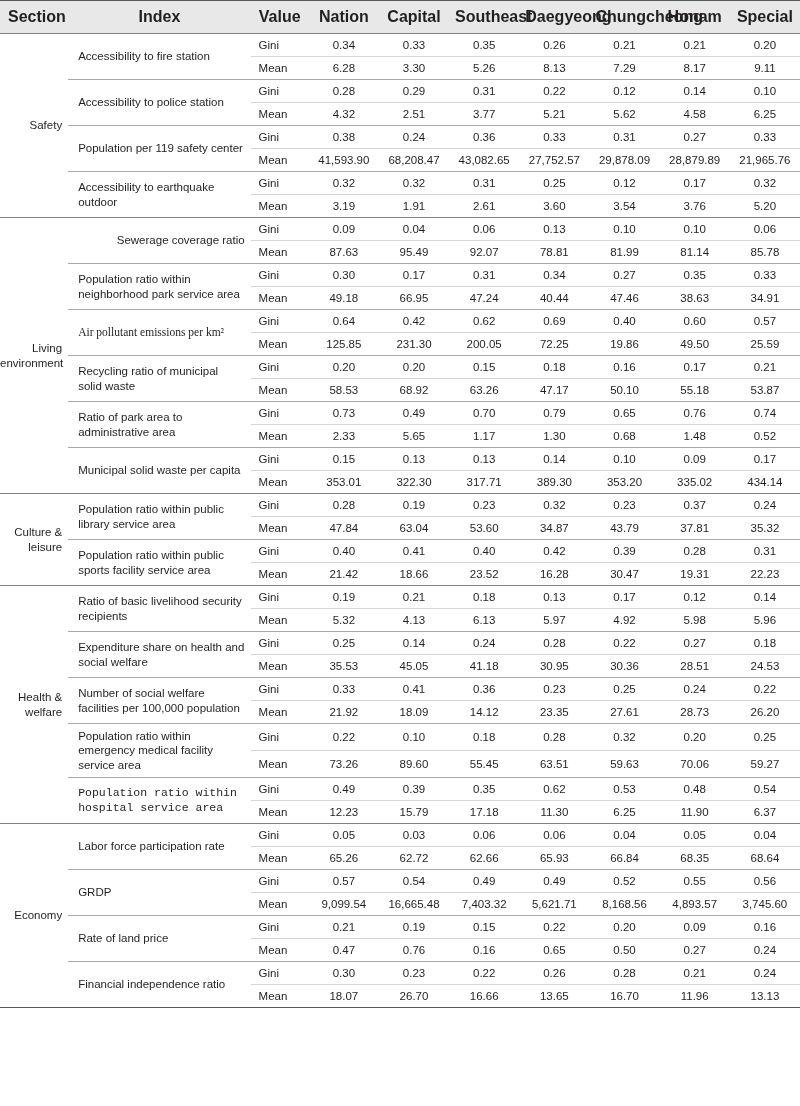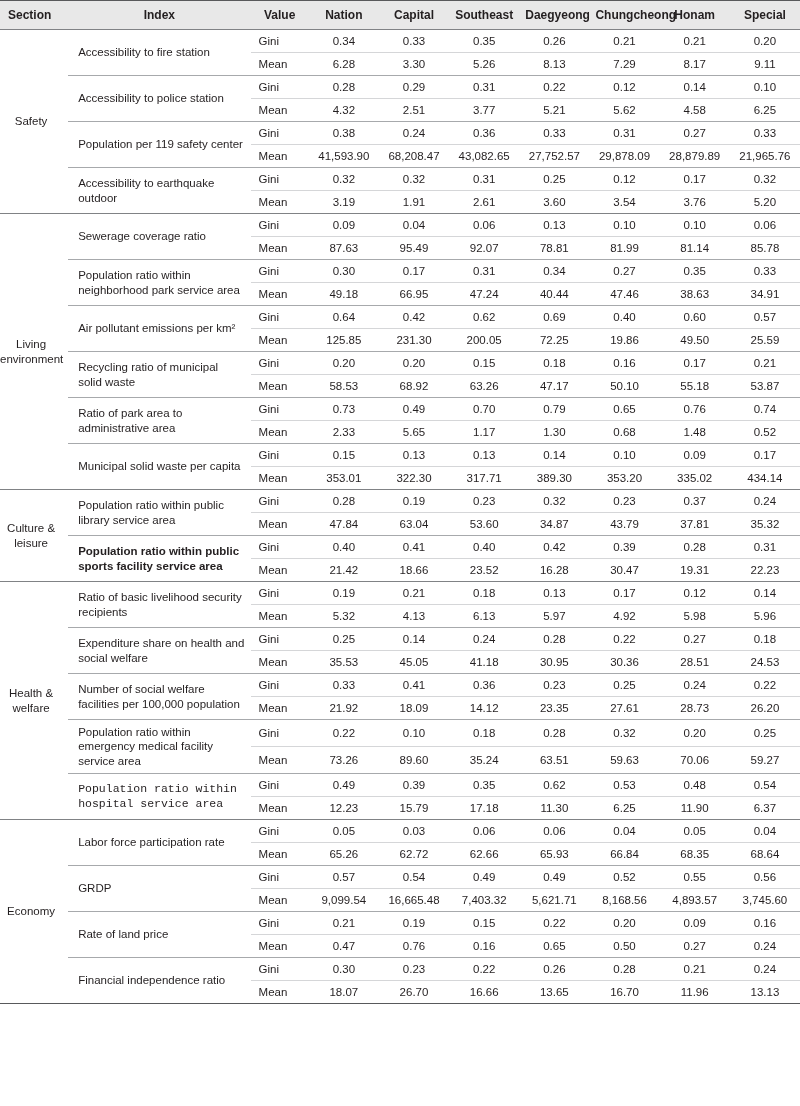--- a/index.html
+++ b/index.html
@@ -18,21 +18,21 @@
   }
   table.data-table {
     width: 800px;
     border-collapse: collapse;
     table-layout: fixed;
     font-size: 11.5px;
   }
   table.data-table thead th {
     background: #e8e8e8;
     font-weight: bold;
-    font-size: 12px;
+    font-size: 16px;
     color: #231f20;
     padding: 7px 6px;
     border-top: 1.6px solid #58595b;
     border-bottom: 1.2px solid #808285;
     text-align: center;
     vertical-align: middle;
     white-space: nowrap;
   }
   table.data-table thead th.th-section {
     text-align: left;
@@ -45,21 +45,21 @@
   col.c-num     { width: 70px; }
 
   td {
     padding: 5px 6px;
     vertical-align: middle;
     border-bottom: 0.8px solid #d5d6d8;
     font-size: 11.5px;
     color: #231f20;
   }
   td.section-cell {
-    text-align: center;
+    text-align: right;
     padding-left: 0;
     vertical-align: middle;
     border-bottom: 1.1px solid #808285;
     line-height: 1.25;
   }
   td.index-cell {
     text-align: left;
     padding-left: 10px;
     line-height: 1.25;
     border-bottom: 0.8px solid #d5d6d8;
@@ -196,21 +196,21 @@
           <td class="num-cell">3.19</td>
           <td class="num-cell">1.91</td>
           <td class="num-cell">2.61</td>
           <td class="num-cell">3.60</td>
           <td class="num-cell">3.54</td>
           <td class="num-cell">3.76</td>
           <td class="num-cell">5.20</td>
         </tr>
         <tr>
           <td class="section-cell" rowspan="12">Living environment</td>
-          <td class="index-cell" rowspan="2" style="border-bottom: 0.9px solid rgb(167, 169, 172);">Sewerage coverage ratio</td>
+          <td class="index-cell" rowspan="2" style="border-bottom: 0.9px solid rgb(167, 169, 172); text-align: right;">Sewerage coverage ratio</td>
           <td class="value-cell">Gini</td>
           <td class="num-cell">0.09</td>
           <td class="num-cell">0.04</td>
           <td class="num-cell">0.06</td>
           <td class="num-cell">0.13</td>
           <td class="num-cell">0.10</td>
           <td class="num-cell">0.10</td>
           <td class="num-cell">0.06</td>
         </tr>
         <tr class="row-mean grp-last">
@@ -238,21 +238,21 @@
           <td class="value-cell">Mean</td>
           <td class="num-cell">49.18</td>
           <td class="num-cell">66.95</td>
           <td class="num-cell">47.24</td>
           <td class="num-cell">40.44</td>
           <td class="num-cell">47.46</td>
           <td class="num-cell">38.63</td>
           <td class="num-cell">34.91</td>
         </tr>
         <tr>
-          <td class="index-cell" rowspan="2" style="border-bottom: 0.9px solid rgb(167, 169, 172);">Air pollutant emissions per km²</td>
+          <td class="index-cell" rowspan="2" style="border-bottom: 0.9px solid rgb(167, 169, 172); font-family: Liberation Serif, serif;">Air pollutant emissions per km²</td>
           <td class="value-cell">Gini</td>
           <td class="num-cell">0.64</td>
           <td class="num-cell">0.42</td>
           <td class="num-cell">0.62</td>
           <td class="num-cell">0.69</td>
           <td class="num-cell">0.40</td>
           <td class="num-cell">0.60</td>
           <td class="num-cell">0.57</td>
         </tr>
         <tr class="row-mean grp-last">
@@ -344,21 +344,21 @@
           <td class="value-cell">Mean</td>
           <td class="num-cell">47.84</td>
           <td class="num-cell">63.04</td>
           <td class="num-cell">53.60</td>
           <td class="num-cell">34.87</td>
           <td class="num-cell">43.79</td>
           <td class="num-cell">37.81</td>
           <td class="num-cell">35.32</td>
         </tr>
         <tr>
-          <td class="index-cell" rowspan="2" style="border-bottom: 1.1px solid rgb(128, 130, 133); font-weight: bold;">Population ratio within public sports facility service area</td>
+          <td class="index-cell" rowspan="2" style="border-bottom: 1.1px solid rgb(128, 130, 133);">Population ratio within public sports facility service area</td>
           <td class="value-cell">Gini</td>
           <td class="num-cell">0.40</td>
           <td class="num-cell">0.41</td>
           <td class="num-cell">0.40</td>
           <td class="num-cell">0.42</td>
           <td class="num-cell">0.39</td>
           <td class="num-cell">0.28</td>
           <td class="num-cell">0.31</td>
         </tr>
         <tr class="row-mean sec-last">
@@ -443,21 +443,21 @@
           <td class="num-cell">0.18</td>
           <td class="num-cell">0.28</td>
           <td class="num-cell">0.32</td>
           <td class="num-cell">0.20</td>
           <td class="num-cell">0.25</td>
         </tr>
         <tr class="row-mean grp-last">
           <td class="value-cell">Mean</td>
           <td class="num-cell">73.26</td>
           <td class="num-cell">89.60</td>
-          <td class="num-cell">35.24</td>
+          <td class="num-cell">55.45</td>
           <td class="num-cell">63.51</td>
           <td class="num-cell">59.63</td>
           <td class="num-cell">70.06</td>
           <td class="num-cell">59.27</td>
         </tr>
         <tr>
           <td class="index-cell" rowspan="2" style="border-bottom: 1.1px solid rgb(128, 130, 133); font-family: Liberation Mono, monospace;">Population ratio within hospital service area</td>
           <td class="value-cell">Gini</td>
           <td class="num-cell">0.49</td>
           <td class="num-cell">0.39</td>

